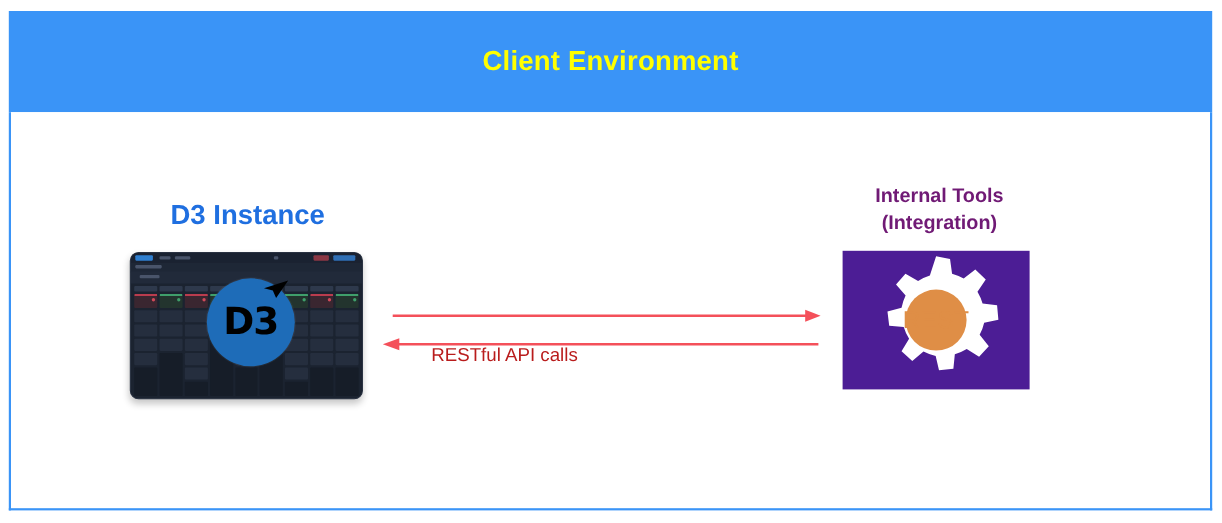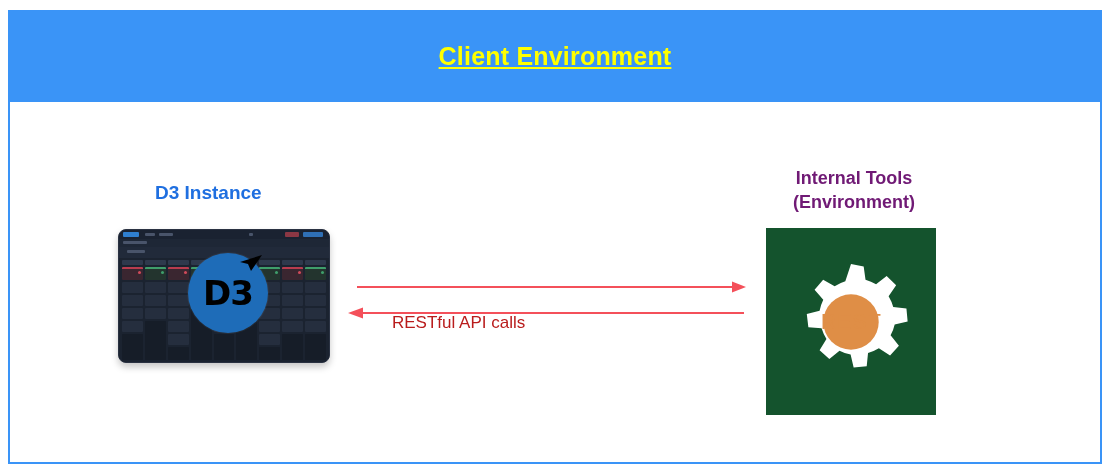--- a/index.html
+++ b/index.html
@@ -36,42 +36,41 @@
     align-items: center;
     justify-content: center;
     box-sizing: border-box;
   }
   .env-header-title {
     color: #ffff00;
     font-size: 25px;
     font-weight: bold;
     letter-spacing: 0.2px;
     font-family: "Liberation Sans", sans-serif;
-    text-decoration: underline;
   }
 
   .env-body {
     position: absolute;
     left: 0;
     top: 92px;
     width: 1094px;
     height: 362px;
     background: #ffffff;
     border: 2px solid #3a94f7;
     border-top: none;
     box-sizing: border-box;
   }
 
   
   .node-d3-label {
     position: absolute;
     left: 155px;
     top: 182px;
     color: #1f6fe0;
-    font-size: 19px;
+    font-size: 25px;
     font-weight: bold;
     white-space: nowrap;
     text-align: center;
   }
 
   .d3-screenshot {
     position: absolute;
     left: 118px;
     top: 229px;
     width: 212px;
@@ -209,22 +208,22 @@
     font-size: 18px;
     font-weight: bold;
     line-height: 1.35;
   }
 
   .rest-square {
     position: absolute;
     left: 766px;
     top: 228px;
     width: 170px;
-    height: 187px;
-    background: #14532d;
+    height: 126px;
+    background: #4c1d95;
   }
   .rest-gear {
     position: absolute;
     left: 50%;
     top: 50%;
     transform: translate(-50%, -50%);
     width: 132px;
     height: 132px;
   }
   .rest-text {
@@ -396,21 +395,21 @@
 <div class="d3-logo-circle">
   <span class="d3-logo-text">D3</span>
 </div>
 
 <svg class="cursor-arrow" viewBox="0 0 26 22">
   <path d="M24 3 L2 10 L10 12 L13 19 Z" fill="#000000"></path>
 </svg>
 
 <div class="node-tools-label">
   <div>Internal Tools</div>
-  <div>(Environment)</div>
+  <div>(Integration)</div>
 </div>
 
 <div class="rest-square">
   <svg class="rest-gear" viewBox="0 0 100 100">
     <path fill="#ffffff" d="M50 6
       l9.6 2.0 1.4 10.0 a33 33 0 0 1 8.0 3.4 l8.0-6.2 7.2 6.9 -5.7 8.3
       a33 33 0 0 1 3.5 8.2 l10.0 1.2 0.9 9.9 -9.8 2.1
       a33 33 0 0 1 -3.1 8.3 l6.3 7.9 -6.7 7.3 -8.5-5.4
       a33 33 0 0 1 -8.2 3.6 l-1.0 10.0 -9.9 1.0 -2.3-9.8
       a33 33 0 0 1 -8.4-3.0 l-7.7 6.4 -7.4-6.7 5.2-8.6

